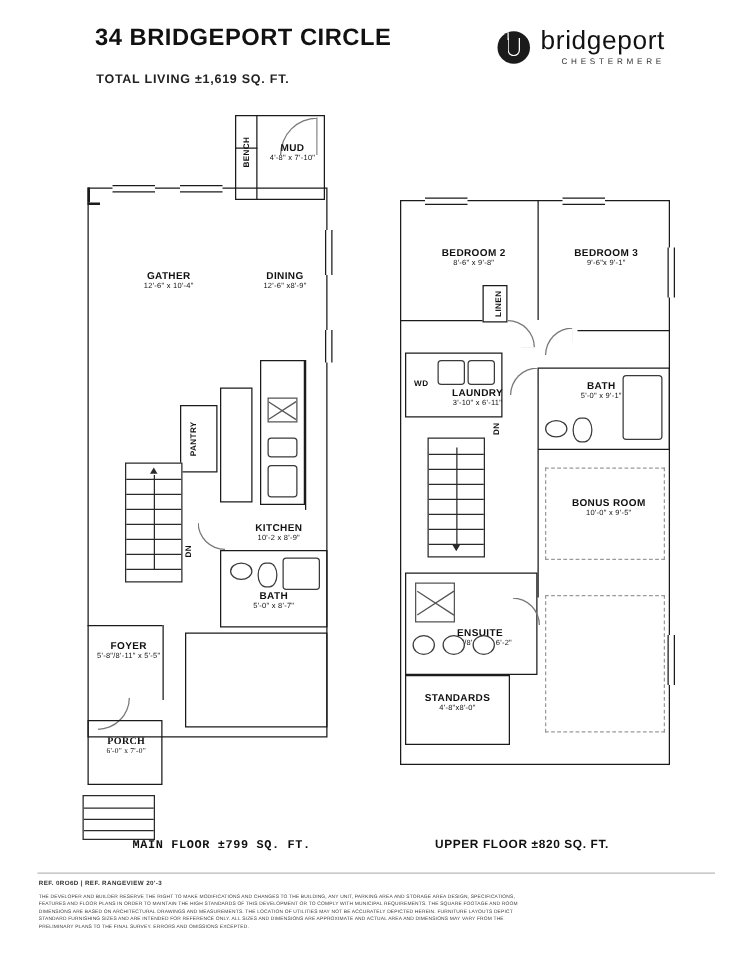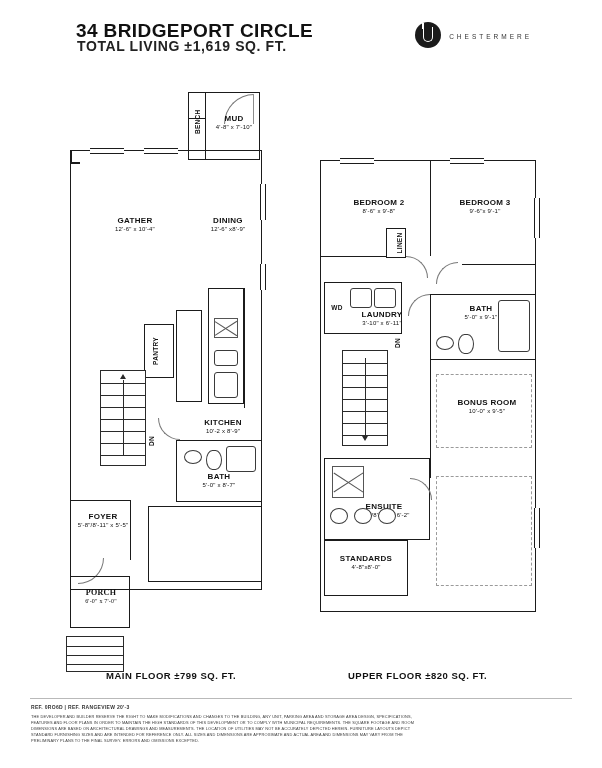--- a/index.html
+++ b/index.html
@@ -33,22 +33,22 @@
   .title {
     position: absolute;
     left: 30px; top: 20px;
     font-size: 19px;
     font-weight: bold;
     letter-spacing: 0.4px;
     color: #111;
   }
   .subtitle {
     position: absolute;
-    left: 31px; top: 38px;
-    font-size: 14px;
+    left: 31px; top: 58px;
+    font-size: 10px;
     font-weight: bold;
     letter-spacing: 0.6px;
     color: #222;
   }
   .brand {
     position: absolute;
     right: 22px; top: 22px;
     display: flex;
     align-items: center;
     gap: 8px;
@@ -86,21 +86,21 @@
     position: absolute;
   }
   .floor-caption {
     position: absolute;
     font-size: 9.5px;
     font-weight: bold;
     letter-spacing: 0.5px;
     color: #111;
     white-space: nowrap;
   }
-  #main-floor-caption { left: 108px; top: 589px; }
+  #main-floor-caption { left: 108px; top: 589px; font-family: Liberation Mono, monospace; }
   #upper-floor-caption { left: 348px; top: 589px; }
 
   
   .wall {
     position: absolute;
     border: 1.6px solid #1b1b1b;
     box-sizing: border-box;
     background: transparent;
   }
   .wall.thin { border-width: 1px; }
@@ -304,20 +304,21 @@
 
   <div class="header">
     <div class="title">34 BRIDGEPORT CIRCLE</div>
     <div class="subtitle">TOTAL LIVING ±1,619 SQ. FT.</div>
     <div class="brand">
       <div class="brand-mark">
         <div class="bp-circle"></div>
         <div class="bp-glyph"></div>
       </div>
       <div class="brand-text">
+        <div class="brand-name">bridgeport</div>
         <div class="brand-sub">CHESTERMERE</div>
       </div>
     </div>
   </div>
 
   <div class="plan">
 
     <div class="floor" id="main-floor" style="left:48px; top:10px; width:240px; height:560px;">
 
       <div class="wall" style="left:140px; top:4px; width:72px; height:68px;"></div>

